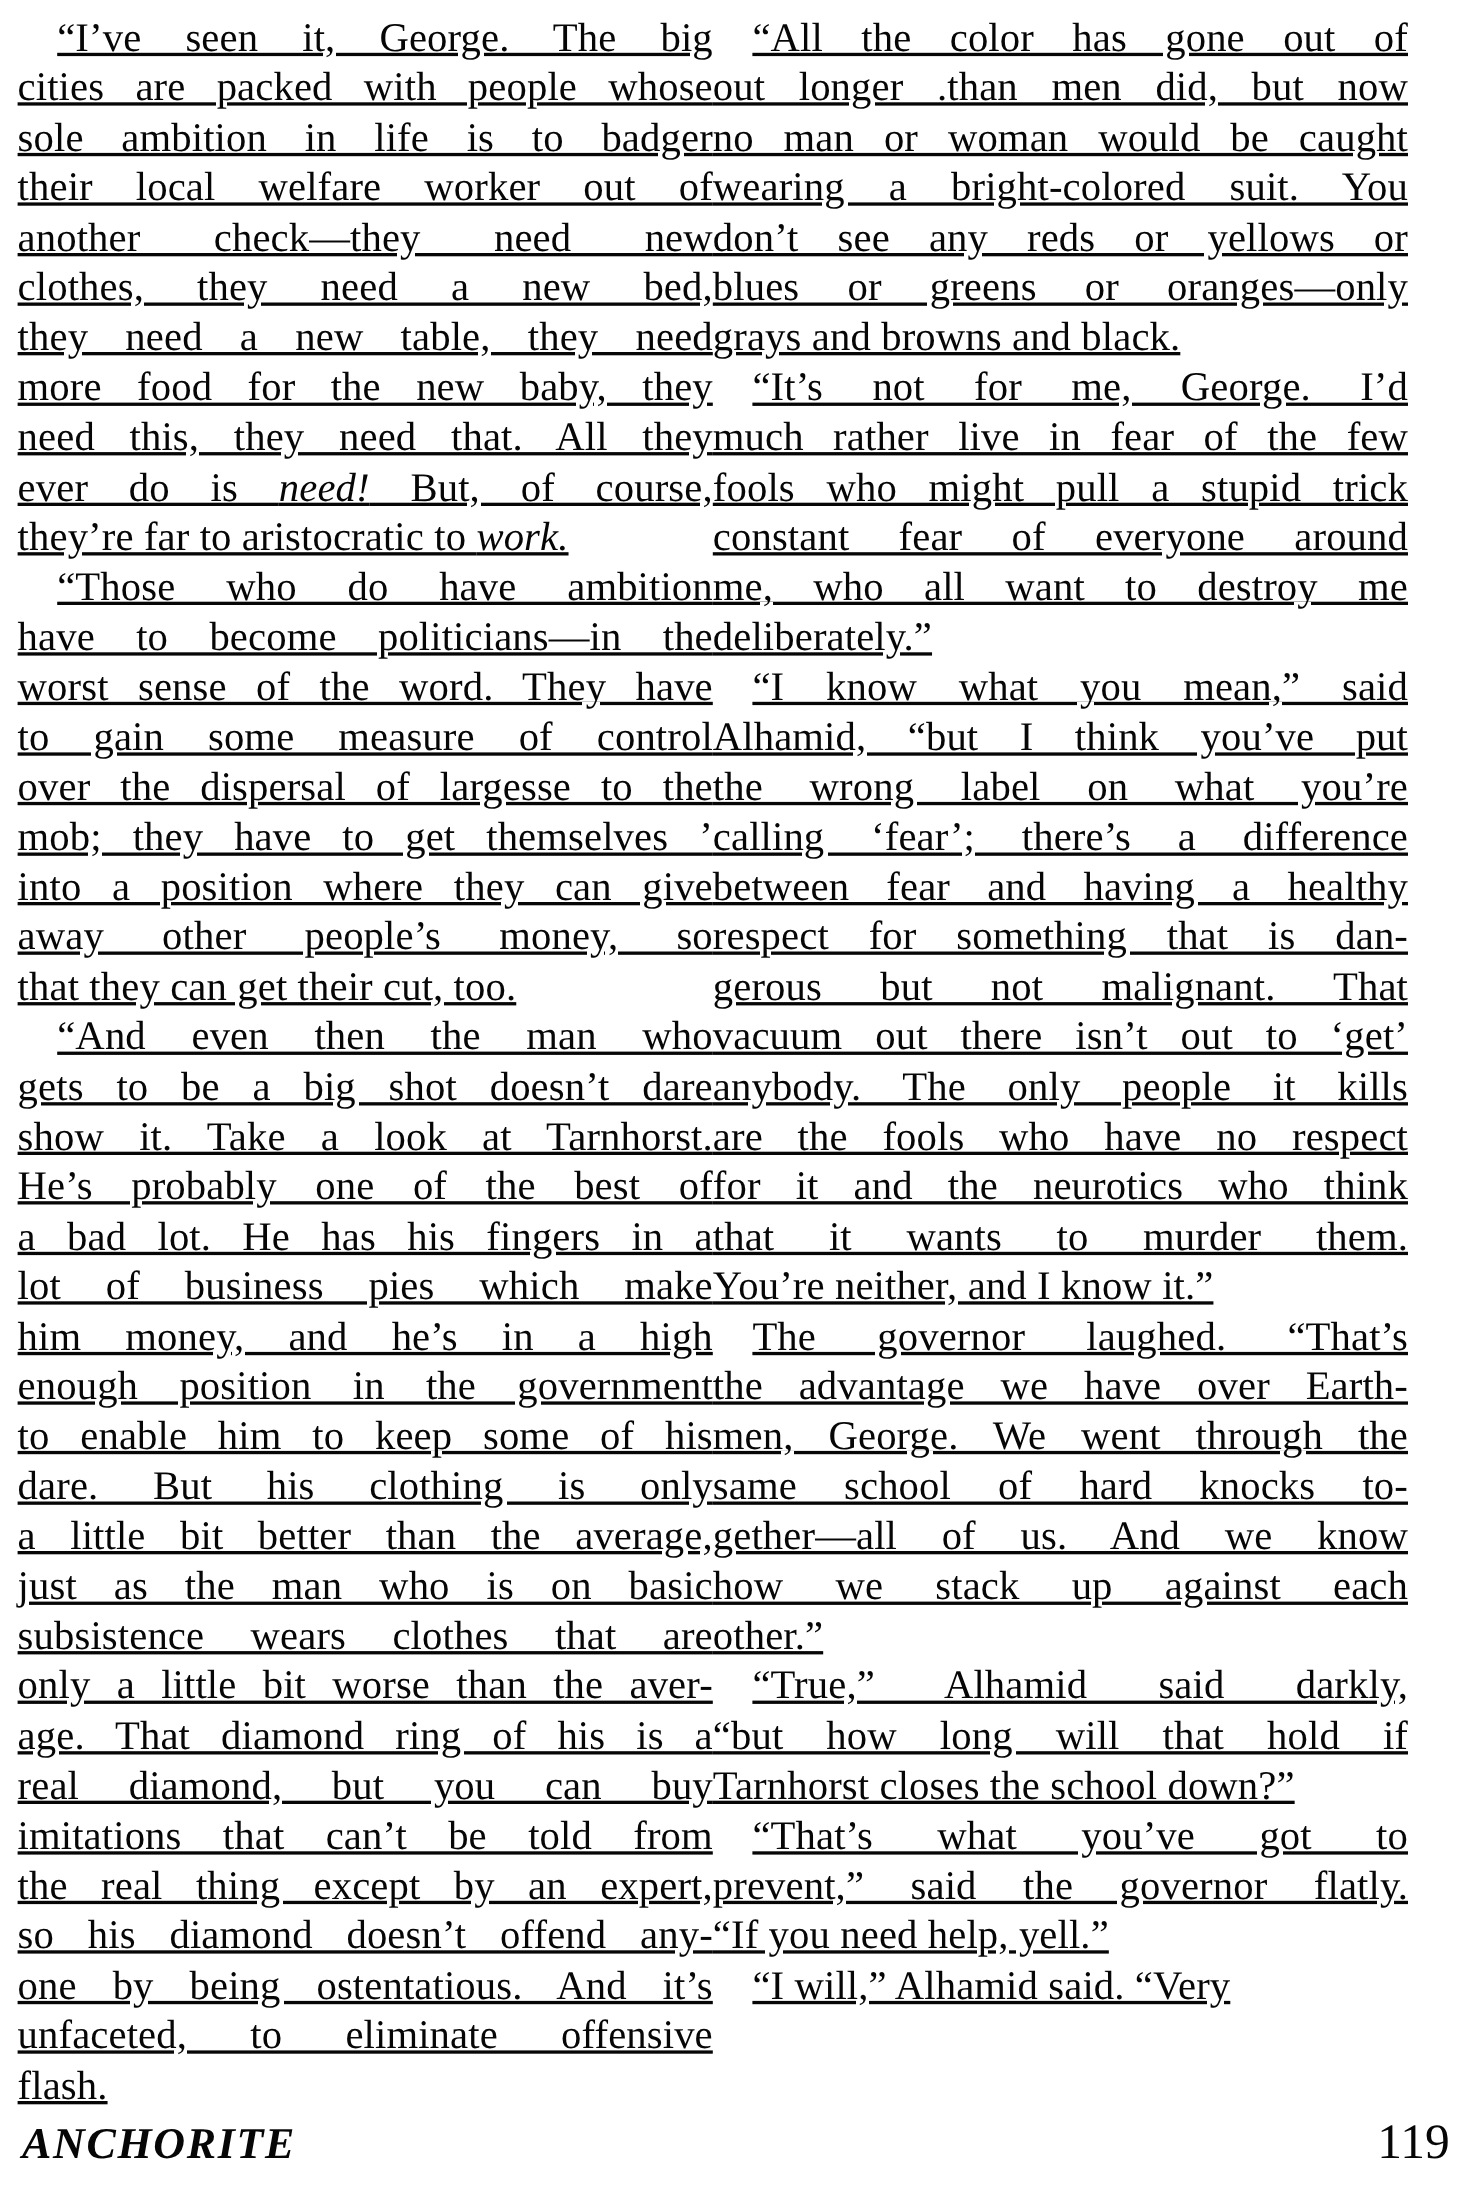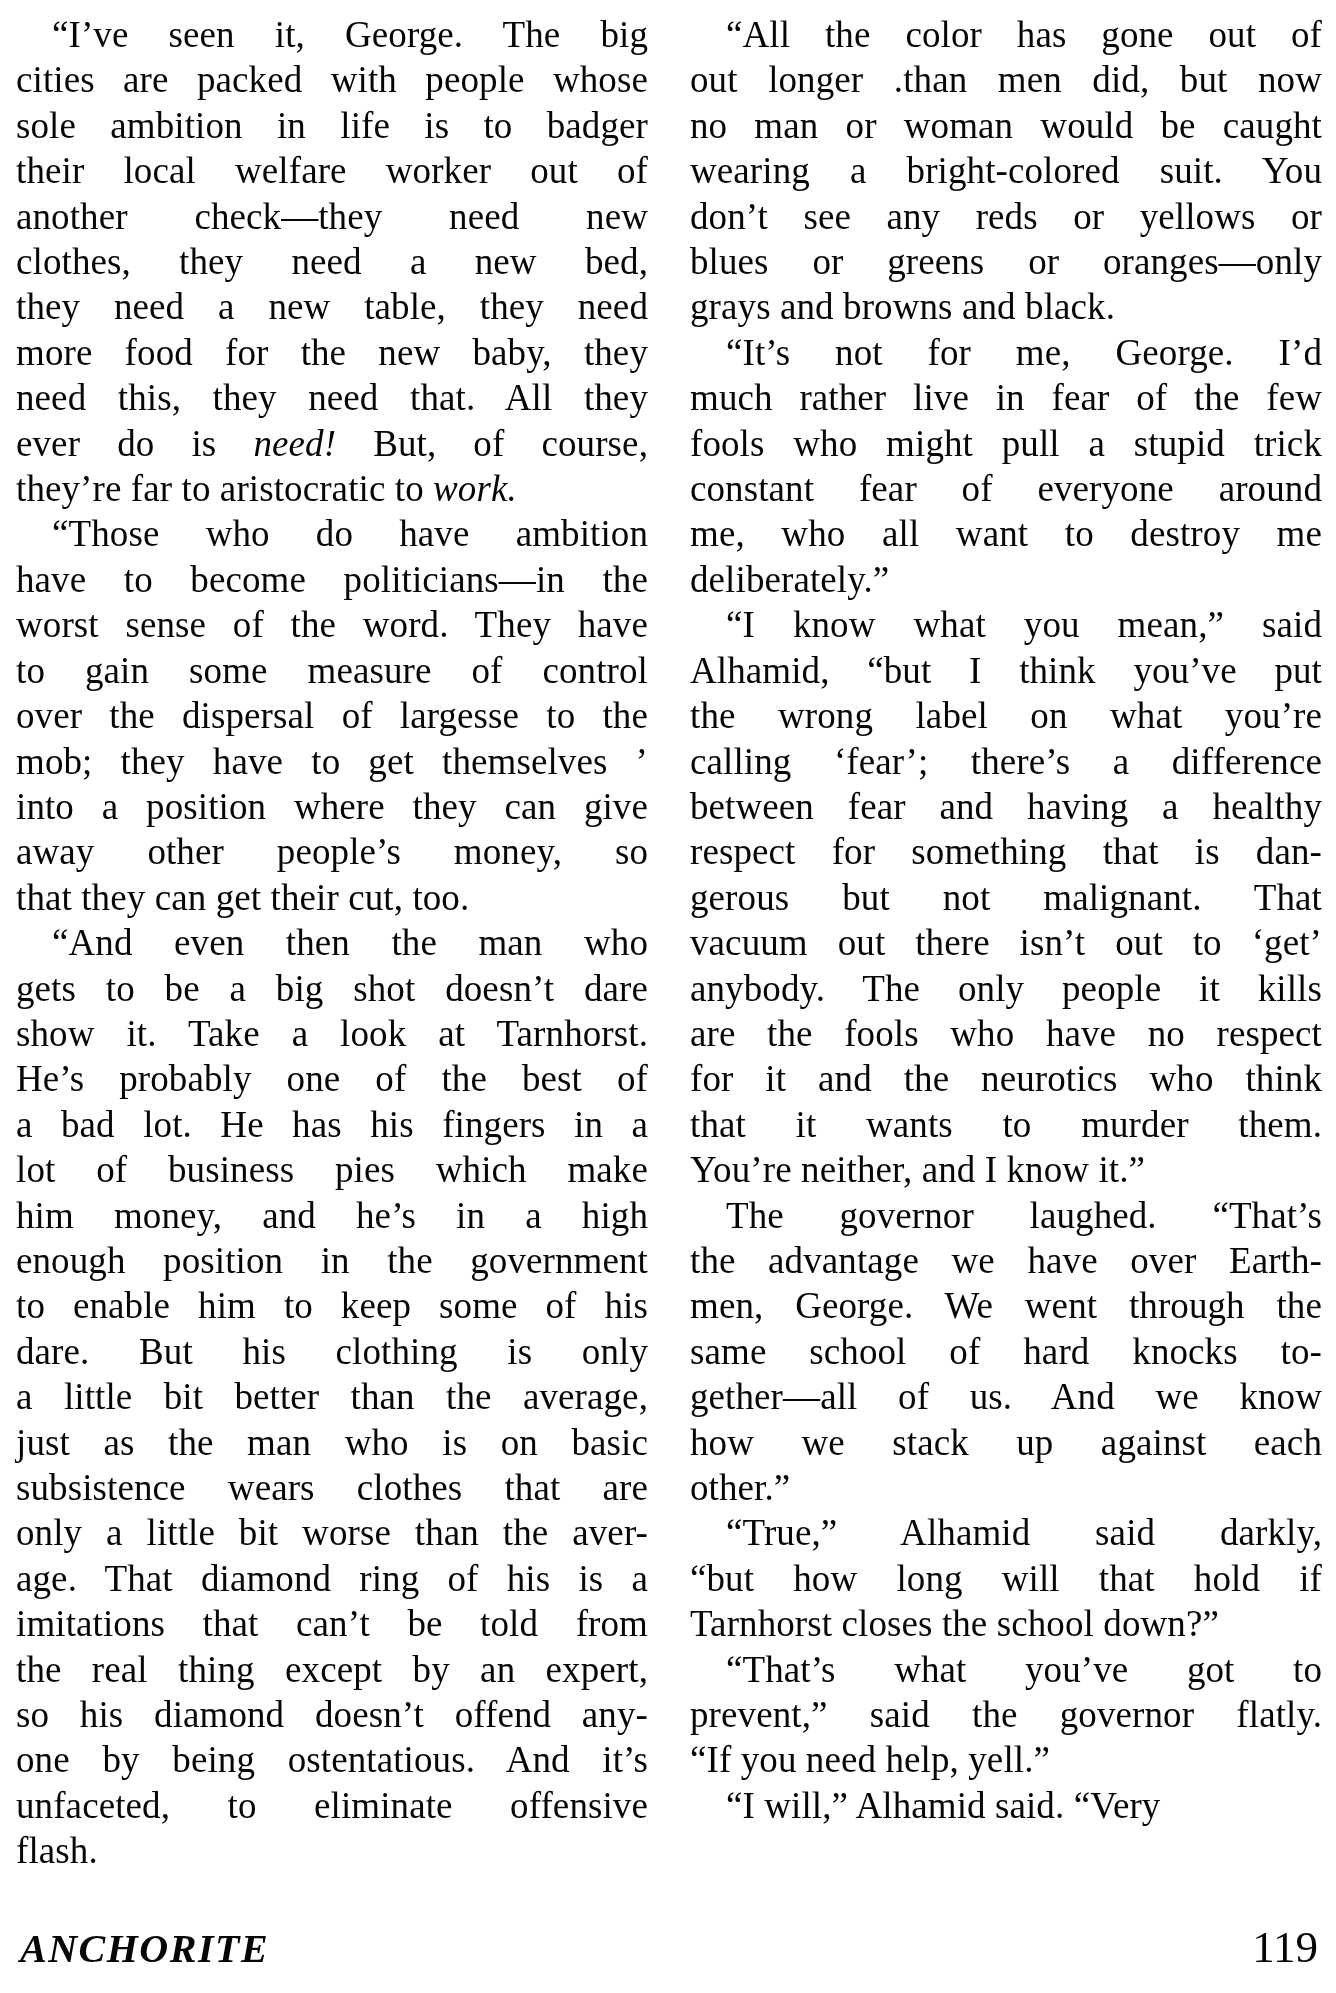--- a/index.html
+++ b/index.html
@@ -6,22 +6,22 @@
   body {
     width: 1336px; height: 1993px;
     background: #ffffff;
     color: #060606;
     font-family: "Liberation Serif", "DejaVu Serif", serif;
     position: relative;
     overflow: hidden;
   }
   .columns {
     display: flex;
-    gap: 42px;
     padding: 12px 14px 0 16px;
+    text-decoration: underline;
   }
   .col {
     width: 632px;
     font-size: 37px;
     line-height: 45.4px;
     letter-spacing: 0.1px;
   }
   .para { margin: 0; }
   .line {
     text-align: justify;
@@ -88,20 +88,21 @@
           <div class="line"><span>lot of business pies which make</span></div>
           <div class="line"><span>him money, and he’s in a high</span></div>
           <div class="line"><span>enough position in the government</span></div>
           <div class="line"><span>to enable him to keep some of his</span></div>
           <div class="line"><span>dare. But his clothing is only</span></div>
           <div class="line"><span>a little bit better than the average,</span></div>
           <div class="line"><span>just as the man who is on basic</span></div>
           <div class="line"><span>subsistence wears clothes that are</span></div>
           <div class="line"><span>only a little bit worse than the aver-</span></div>
           <div class="line"><span>age. That diamond ring of his is a</span></div>
+          <div class="line"><span>real diamond, but you can buy</span></div>
           <div class="line"><span>imitations that can’t be told from</span></div>
           <div class="line"><span>the real thing except by an expert,</span></div>
           <div class="line"><span>so his diamond doesn’t offend any-</span></div>
           <div class="line"><span>one by being ostentatious. And it’s</span></div>
           <div class="line"><span>unfaceted, to eliminate offensive</span></div>
           <div class="line last"><span>flash.</span></div>
         </div>
       </div>
     <div class="col">
         <div class="para">

